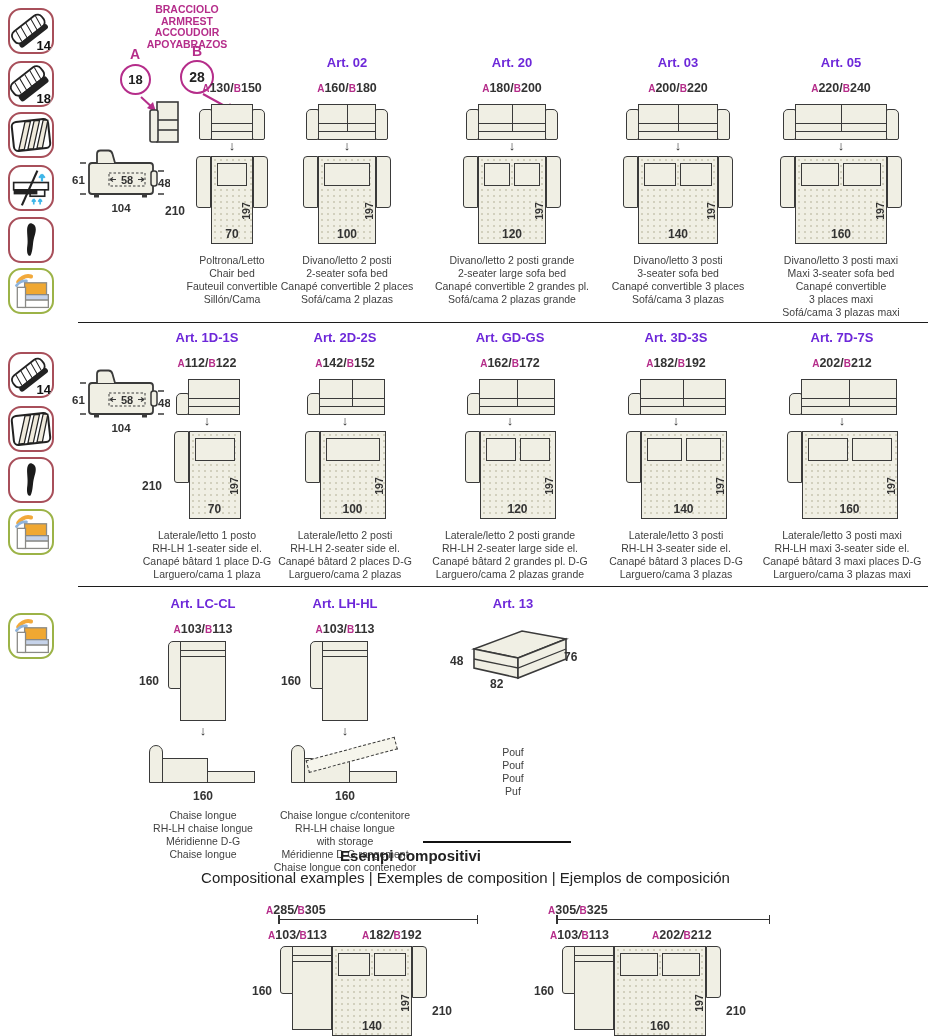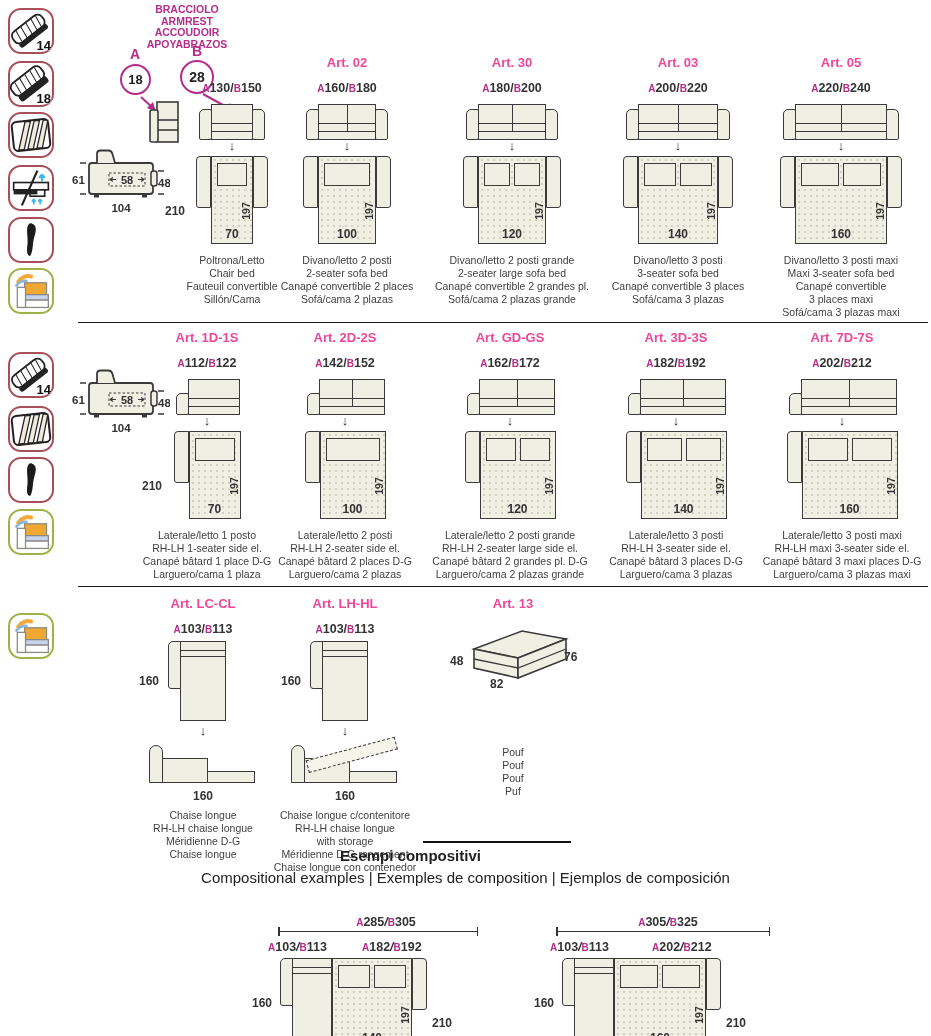--- a/index.html
+++ b/index.html
@@ -14,21 +14,21 @@
          text-shadow:0 0 2px #fff,0 0 2px #fff;}
   
   .mg-header{position:absolute;left:122px;top:4px;width:130px;text-align:center;
              font-size:10.5px;line-height:11.5px;font-weight:bold;color:#b52d8a;white-space:pre-line;}
   .ablet{position:absolute;font-size:14px;font-weight:bold;color:#b52d8a;}
   .abc{position:absolute;border:2px solid #b52d8a;border-radius:50%;background:#fff;
        display:flex;align-items:center;justify-content:center;font-weight:bold;color:#222;box-sizing:border-box;}
   .abarrow{position:absolute;}
   
   .col{position:absolute;width:170px;text-align:center;}
-  .col-title{font-size:13px;font-weight:bold;color:#ec4899;height:16px;}
+  .col-title{font-size:13px;font-weight:bold;color:#6d28d9;height:16px;}
   .dim{font-size:12.5px;font-weight:bold;color:#333;margin-top:10px;height:15px;}
   .dim i{font-style:normal;color:#b52d8a;font-size:10px;}
   .dim em{font-style:normal;}
   .caption{font-size:10.5px;line-height:13px;color:#3f3f3f;white-space:pre-line;margin-top:6px;}
   .darr{font-size:13px;color:#2a2a2a;height:14px;line-height:12px;}
   
   .sf{display:flex;justify-content:center;align-items:flex-end;height:40px;margin-top:4px;}
   .sf-arm{width:13px;height:31px;border:1.6px solid #3a3a3a;background:#f0efe4;box-sizing:border-box;}
   .sf-arm.l{border-radius:5px 2px 2px 2px;}
   .sf-arm.r{border-radius:2px 5px 2px 2px;}
@@ -75,21 +75,21 @@
   .pouf-num{position:absolute;font-size:12px;font-weight:bold;color:#333;}
   
   .hr{position:absolute;left:78px;width:850px;border-top:1.6px solid #1c1c1c;}
   
   .es-line{position:absolute;left:423px;top:841px;width:148px;border-top:2.5px solid #111;}
   .es-title{position:absolute;left:0;top:847px;width:821px;text-align:center;
             font-size:15px;font-weight:bold;color:#222;}
   .es-sub{position:absolute;left:0;top:869px;width:931px;text-align:center;font-size:15px;color:#222;}
   
   .comp{position:absolute;width:240px;}
-  .comp-total{text-align:center;font-size:12.5px;font-weight:bold;color:#333;height:14px;margin-top:12px;}
+  .comp-total{font-size:12.5px;font-weight:bold;color:#333;height:14px;}
   .comp-total i{font-style:normal;color:#b52d8a;font-size:10px;}
   .comp-line{position:relative;height:6px;margin:2px 8px 0;border-top:1.5px solid #333;}
   .comp-line:before,.comp-line:after{content:'';position:absolute;top:-5px;width:1.5px;height:9px;background:#333;}
   .comp-line:before{left:0;}.comp-line:after{right:0;}
   .comp-labels{position:relative;height:15px;margin-top:2px;font-size:12.5px;font-weight:bold;color:#333;}
   .comp-labels .dimL{position:absolute;left:2px;}
   .comp-labels .dimR{position:absolute;left:96px;}
   .comp-labels i{font-style:normal;color:#b52d8a;font-size:10px;}
   .comp-diag{position:relative;display:flex;justify-content:flex-start;align-items:flex-start;
              margin-top:3px;padding-left:26px;height:100px;}
@@ -316,21 +316,21 @@
         </div>
       <div class="bt-arm r"></div>
     </div>
     <div class="caption">Divano/letto 2 posti
 2-seater sofa bed
 Canapé convertible 2 places
 Sofá/cama 2 plazas</div>
   </div>
 
   <div class="col" style="left:427px;top:55px">
-    <div class="col-title">Art. 30</div>
+    <div class="col-title">Art. 20</div>
     <div class="dim"><i>A</i>180<em>/</em><i>B</i>200</div>
     <div class="sf">
         <div class="sf-arm l"></div>
         <div class="sf-body" style="width:68px">
           <div class="v"></div>
           <div class="h1"></div>
           <div class="h2"></div>
         </div>
         <div class="sf-arm r"></div>
       </div>

